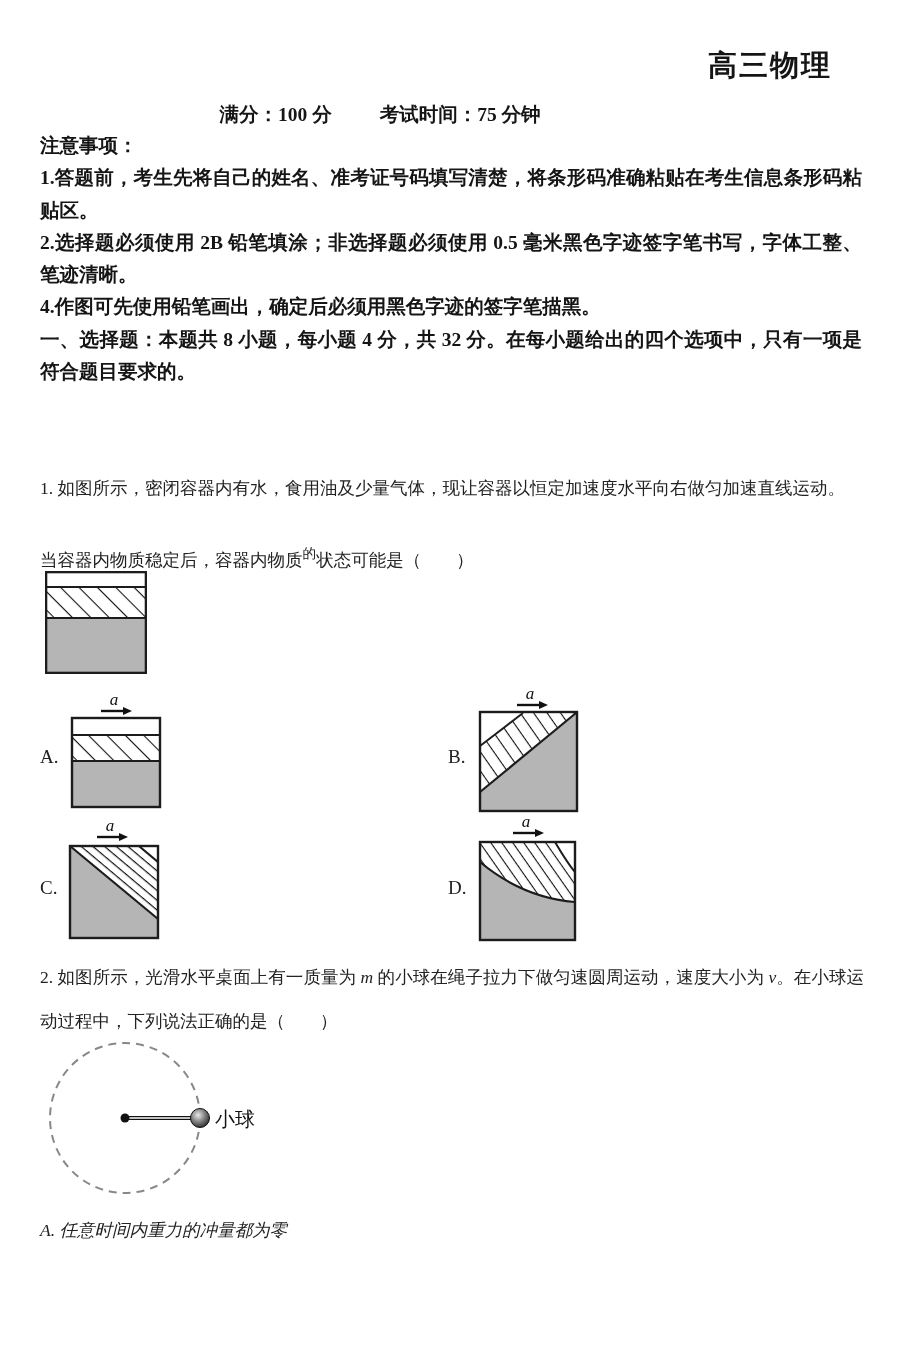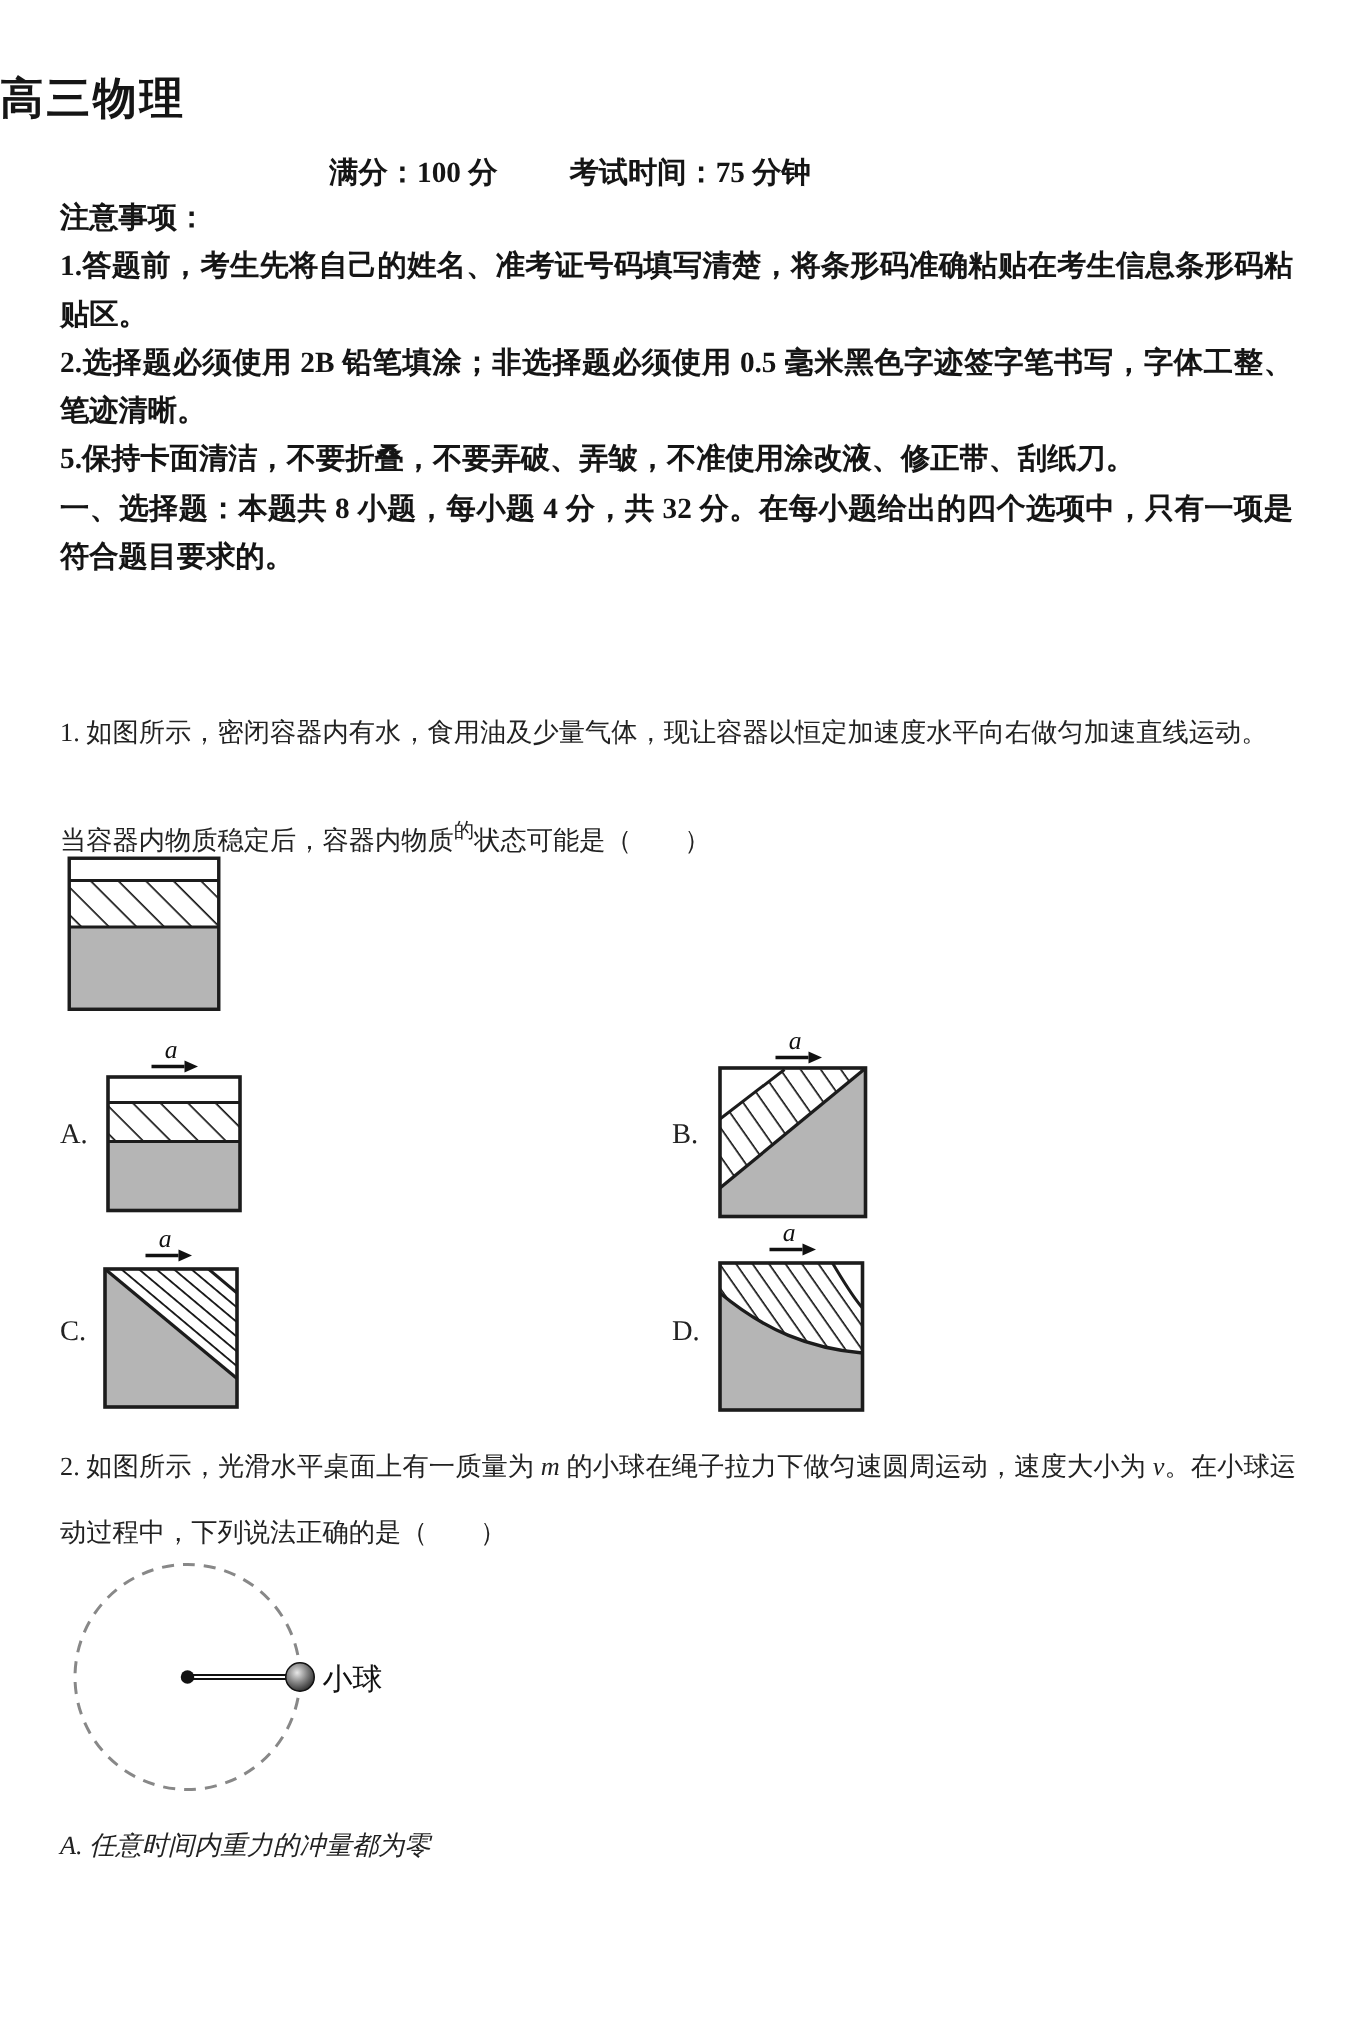--- a/index.html
+++ b/index.html
@@ -9,21 +9,21 @@
     background: #ffffff;
     color: #151515;
     font-family: "Liberation Serif", "DejaVu Serif", serif;
     position: relative;
     overflow: hidden;
   }
   .abs { position: absolute; }
 
   .title {
     left: 0; top: 46px; width: 832px;
-    text-align: left;
+    text-align: right;
     font-size: 29px; font-weight: 700;
     letter-spacing: 2px;
   }
   .subtitle {
     left: 0; top: 101px; width: 760px;
     display: flex; justify-content: center; gap: 48px;
     font-size: 19.5px; font-weight: 700;
   }
   .notice-block {
     left: 40px; top: 130px; width: 822px;
@@ -89,21 +89,21 @@
 <div class="abs title">高三物理</div>
 <div class="abs subtitle">
   <span>满分：100 分</span>
   <span>考试时间：75 分钟</span>
 </div>
 
 <div class="abs notice-block">
   <p>注意事项：</p>
   <p>1.答题前，考生先将自己的姓名、准考证号码填写清楚，将条形码准确粘贴在考生信息条形码粘贴区。</p>
   <p>2.选择题必须使用 2B 铅笔填涂；非选择题必须使用 0.5 毫米黑色字迹签字笔书写，字体工整、笔迹清晰。</p>
-  <p>5.保持卡面清洁，不要折叠，不要弄破、弄皱，不准使用涂改液、修正带、刮纸刀。</p>
+  <p>4.作图可先使用铅笔画出，确定后必须用黑色字迹的签字笔描黑。</p>
   <p>一、选择题：本题共 8 小题，每小题 4 分，共 32 分。在每小题给出的四个选项中，只有一项是符合题目要求的。</p>
 </div>
 
 <div class="abs qtext q1-l1">1. 如图所示，密闭容器内有水，食用油及少量气体，现让容器以恒定加速度水平向右做匀加速直线运动。</div>
 <div class="abs qtext q1-l2">
   <span>当容器内物质稳定后，容器内物质</span><sup>的</sup><span>状态可能是（　　）</span>
 </div>
 
 <svg class="abs" style="left:45px; top:571px;" width="102" height="103" viewBox="0 0 102 103">
   <g transform="translate(1,1)">

